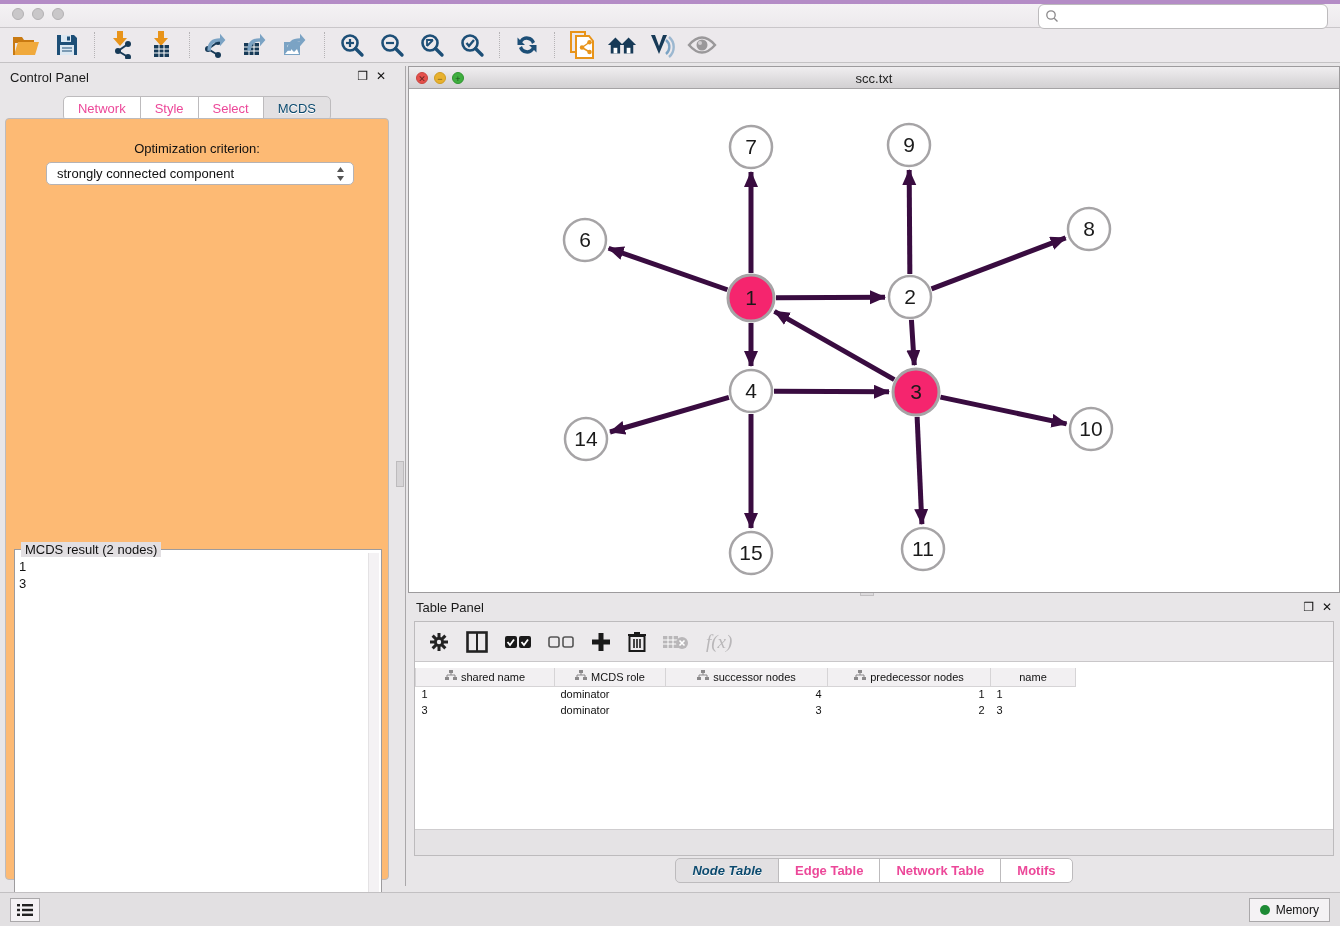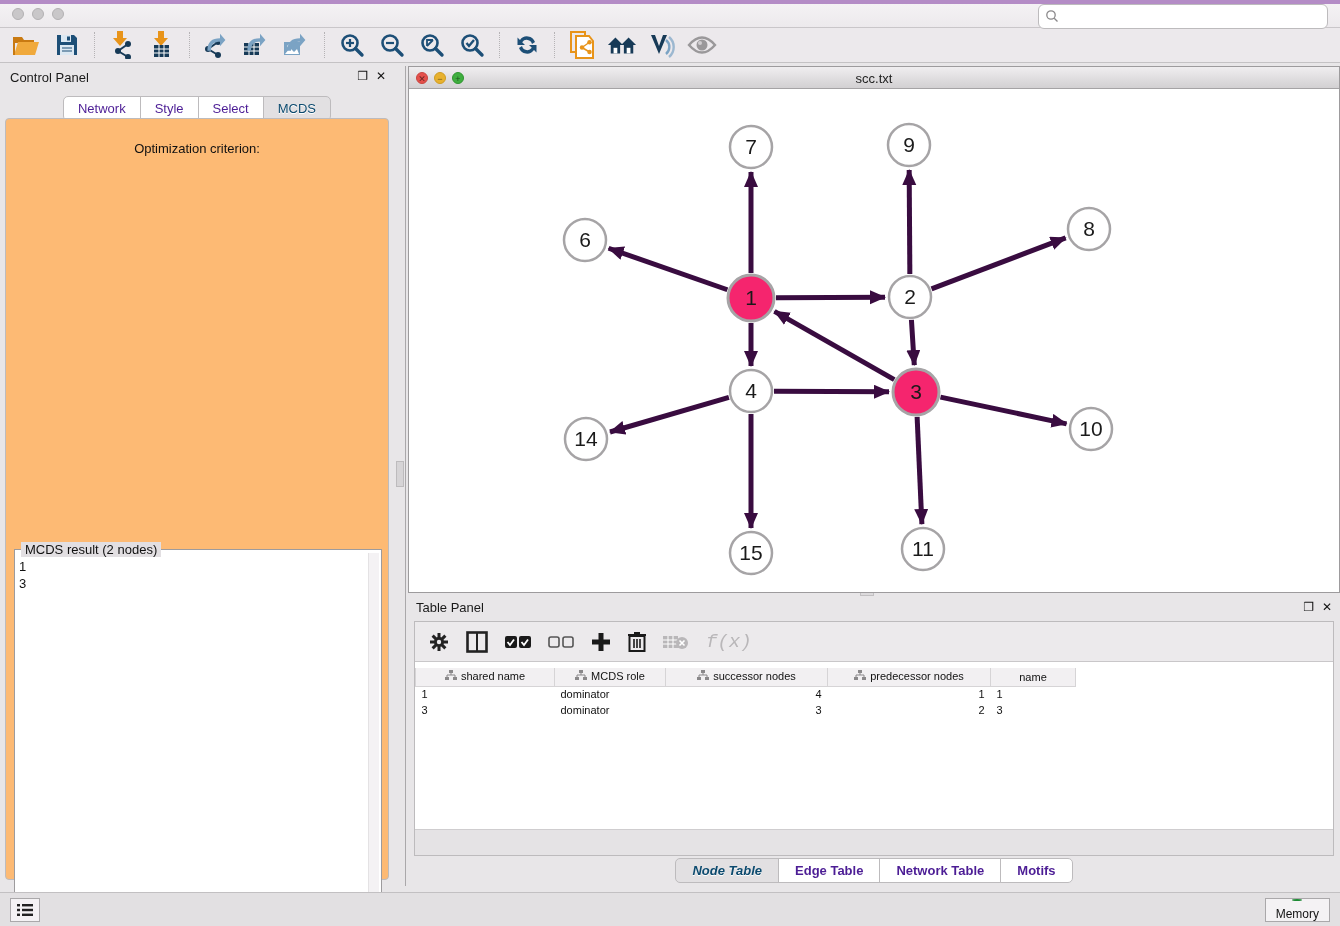--- a/index.html
+++ b/index.html
@@ -23,21 +23,21 @@
 
   
   .panel-title { font-size:13px; color:#1a1a1a; }
 
   
   #control-panel { position:absolute; left:0; top:66px; width:394px; height:820px; }
   #cp-header { position:absolute; left:10px; top:4px; }
   .win-btns { position:absolute; right:8px; top:3px; display:flex; gap:8px; font-size:12px; color:#111; }
   .win-btns span { cursor:pointer; }
   #cp-tabs { position:absolute; left:0; top:30px; width:100%; display:flex; justify-content:center; }
-  .tab { border:1px solid #bdbbbd; background:#fff; color:#4c1d95; font-size:13px; padding:4px 14px; margin-left:-1px; cursor:pointer; }
+  .tab { border:1px solid #bdbbbd; background:#fff; color:#ec4899; font-size:13px; padding:4px 14px; margin-left:-1px; cursor:pointer; }
   .tab:first-child { border-top-left-radius:5px; border-bottom-left-radius:5px; margin-left:0; }
   .tab:last-child { border-top-right-radius:5px; border-bottom-right-radius:5px; }
   .tab.active { background:#e2e0e2; color:#0c4a6e; text-shadow:0 1px 0 #fff; }
   #cp-body { position:absolute; left:5px; top:52px; width:384px; height:762px; background:#fdba74; border:1px solid #bdbbbd; border-radius:4px; }
   #opt-label { position:absolute; width:100%; text-align:center; top:22px; font-size:13px; color:#111; }
   #opt-select { position:absolute; left:40px; top:43px; width:308px; height:23px; background:#fff; border:1px solid #b5b3b5; border-radius:5px; font-size:13px; color:#111; display:flex; align-items:center; padding-left:10px; cursor:pointer; }
   #opt-stepper { position:absolute; right:8px; top:4px; }
   .cp-buttons { position:absolute; left:0; top:78px; width:100%; display:flex; justify-content:center; gap:14px; }
   .mac-btn { background:#fff; border:1px solid #b5b3b5; border-radius:5px; font-size:13px; color:#111; padding:3px 14px; cursor:pointer; font-family:"Liberation Sans",sans-serif; }
   #mcds-result { position:absolute; left:8px; top:430px; width:368px; height:378px; border:1px solid #9d9b9d; background:#fff; }
@@ -61,36 +61,36 @@
   #tl-max   { left:43px; background:#3fae3f; border:1px solid #2f952f; }
   #graph-area { position:absolute; left:0; top:22px; width:930px; height:503px; background:#fff; }
 
   
   #table-panel { position:absolute; left:408px; top:597px; width:932px; height:289px; }
   #tp-header { position:absolute; left:8px; top:3px; }
   #tp-box { position:absolute; left:6px; top:24px; width:920px; height:235px; border:1px solid #bdbbbd; background:#fff; }
   #tp-toolbar { position:absolute; left:0; top:0; width:100%; height:40px; background:#eceaec; border-bottom:1px solid #c9c7c9; display:flex; align-items:center; gap:17px; padding-left:14px; }
   .tpt-btn { display:flex; align-items:center; justify-content:center; cursor:pointer; }
   .tpt-btn.disabled { cursor:default; }
-  #fx-label { font-family:Liberation Mono, monospace; font-style:italic; font-size:19px; color:#b9b7b9; }
+  #fx-label { font-family:Liberation Serif, serif; font-style:italic; font-size:19px; color:#b9b7b9; }
   #tp-table { position:absolute; left:0; top:46px; width:100%; }
   #tp-table table { border-collapse:collapse; font-size:11px; color:#111; width:660px; table-layout:fixed; }
   #tp-table th { background:#f2f0f2; border:1px solid #d6d4d6; border-top:none; font-weight:normal; font-size:11px; padding:2px 4px; height:18px; }
-  #tp-table th .th-inner { display:flex; align-items:flex-start; justify-content:center; gap:4px; }
+  #tp-table th .th-inner { display:flex; align-items:center; justify-content:center; gap:4px; }
   #tp-table td { padding:1px 6px; height:16px; }
   #tp-table td.num { text-align:right; }
   #tp-bottom-strip { position:absolute; left:0; bottom:0; width:100%; height:26px; background:#e5e3e5; border-top:1px solid #cfcdcf; }
   #tp-tabs { position:absolute; left:0; top:261px; width:100%; display:flex; justify-content:center; }
   #tp-tabs .tab { font-weight:bold; font-size:13px; padding:4px 16px; }
   #tp-tabs .tab.active { font-weight:bold;font-style:italic; }
 
   
   #statusbar { position:absolute; left:0; top:892px; width:1340px; height:34px; background:#e2e0e2; border-top:1px solid #c2c0c2; }
   #task-btn { position:absolute; left:10px; top:5px; width:30px; height:24px; background:#f4f2f4; border:1px solid #aaa8aa; display:flex; align-items:center; justify-content:center; cursor:pointer; }
-  #memory-btn { position:absolute; right:10px; top:5px; height:24px; background:#f4f2f4; border:1px solid #aaa8aa; display:flex; align-items:center; gap:6px; padding:0 10px; font-size:12px; color:#111; cursor:pointer;flex-direction:column; }
+  #memory-btn { position:absolute; right:10px; top:5px; height:24px; background:#f4f2f4; border:1px solid #aaa8aa; display:flex; align-items:center; gap:6px; padding:0 10px; font-size:12px; color:#111; cursor:pointer; }
   #memory-dot { width:10px; height:10px; border-radius:50%; background:#1d8a34; }
 </style>
 </head>
 <body>
 
 <div id="titlebar">
   <span class="tl-dot" style="left:12px"></span>
   <span class="tl-dot" style="left:32px"></span>
   <span class="tl-dot" style="left:52px"></span>
 </div>
@@ -274,20 +274,29 @@
     <span>✕</span>
   </div>
   <div id="cp-tabs">
       <div class="tab">Network</div>
       <div class="tab">Style</div>
       <div class="tab">Select</div>
       <div class="tab active">MCDS</div>
     </div>
   <div id="cp-body">
     <div id="opt-label">Optimization criterion:</div>
+    <div id="opt-select">
+      <span>strongly connected component</span>
+      <span id="opt-stepper">
+        <svg width="9" height="14" viewBox="0 0 9 14">
+            <path d="M4.5 0 L8 5 L1 5 Z" fill="#555"></path>
+            <path d="M4.5 14 L8 9 L1 9 Z" fill="#555"></path>
+          </svg>
+      </span>
+    </div>
     <div id="mcds-result">
       <div id="mcds-result-title">MCDS result (2 nodes)</div>
       <div id="mcds-result-text">1
 3</div>
       <div id="mcds-scroll"></div>
     </div>
   </div>
 </div>
 
 <div id="v-splitter">

